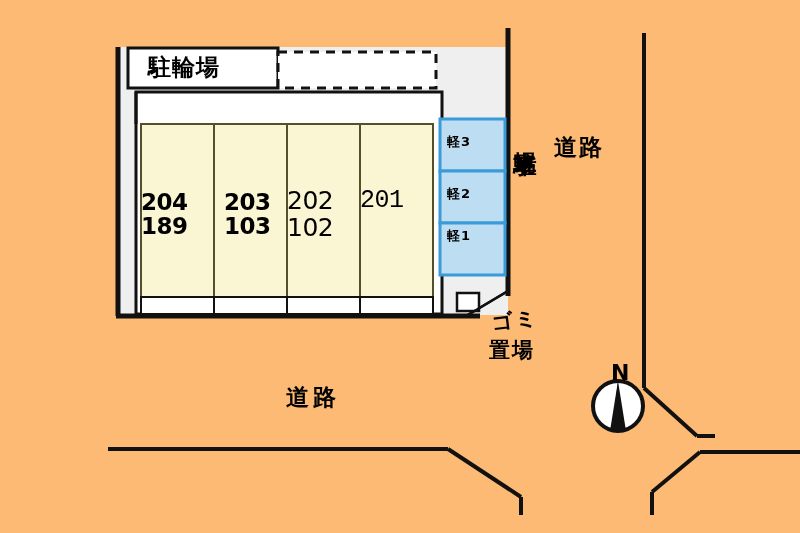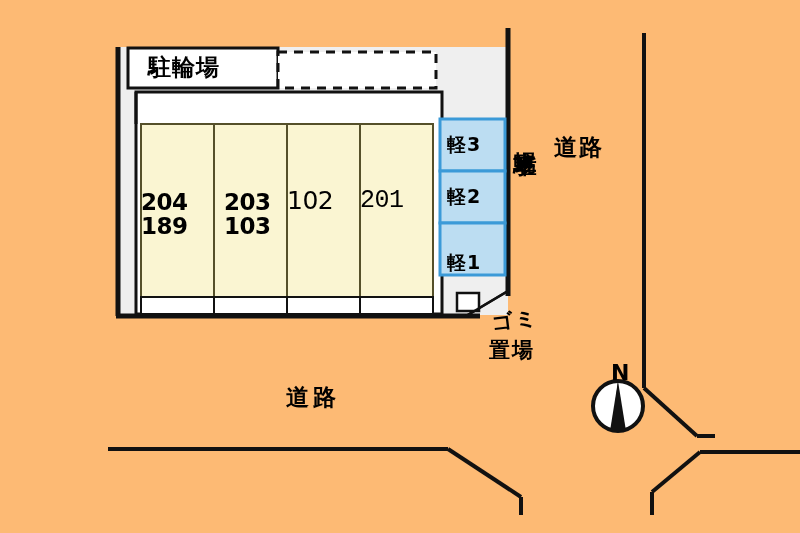--- a/index.html
+++ b/index.html
@@ -40,21 +40,21 @@
     color: #000000;
     line-height: 1.06;
     letter-spacing: -0.5px;
   }
   .unit-num.bold { font-weight: bold; font-size: 23px; }
   .unit-num.reg  { font-weight: normal; font-size: 25px; }
 
   .keicell-label {
     position: absolute;
     font-family: "DejaVu Sans", "Liberation Sans", sans-serif;
-    font-size: 19px;
+    font-size: 13px;
     font-weight: bold;
     color: #000000;
     line-height: 1;
     letter-spacing: 1px;
   }
   .chusha-vert {
     position: absolute;
     font-family: "DejaVu Sans", "Liberation Sans", sans-serif;
     font-size: 23px;
     font-weight: bold;
@@ -181,34 +181,35 @@
     <div>204</div>
     <div>189</div>
   </div>
 
   <div class="unit-num bold" style="left:224px; top:190px; width:73px;">
     <div>203</div>
     <div>103</div>
   </div>
 
   <div class="unit-num reg" style="left:287px; top:188px; width:73px;">
+    <div>202</div>
     <div>102</div>
   </div>
 
   <div class="unit-num reg" style="left:360px; top:188px; width:73px;font-family:Liberation Mono, monospace;">
     <div>201</div>
   </div>
 
   <div class="keicell-label" style="left:447px; top:135px;">
     <span>軽</span><span>3</span>
   </div>
   <div class="keicell-label" style="left:447px; top:187px;">
     <span>軽</span><span>2</span>
   </div>
-  <div class="keicell-label" style="left:447px; top:253px;">
+  <div class="keicell-label" style="left:447px; top:229px;">
     <span>軽</span><span>1</span>
   </div>
 
   <div class="chusha-vert" style="left:513px; top:134px;">駐車場</div>
 
   <div class="lbl doro-top" style="left:554px; top:136px;">道路</div>
 
   <div class="gomi-line gomi-1" style="left:493px; top:313px;">ゴミ</div>
   <div class="gomi-line" style="left:489px; top:340px;">置場</div>
 

